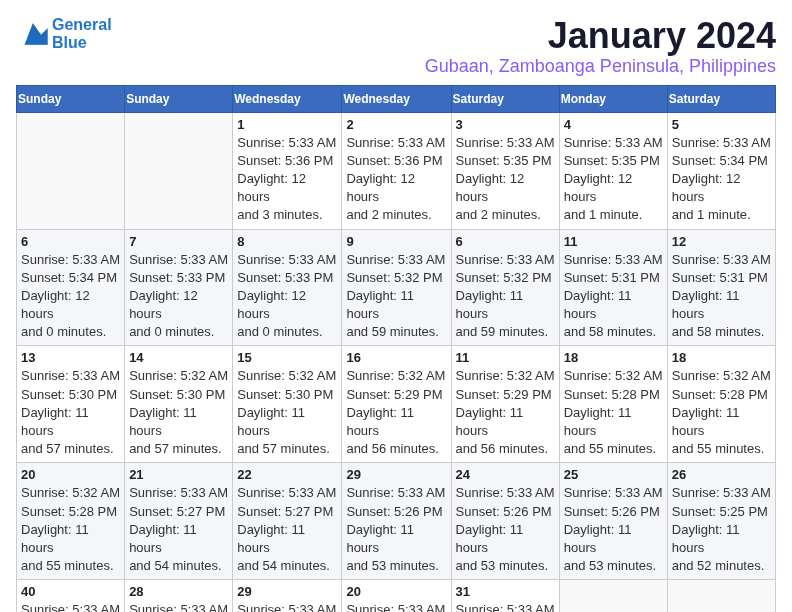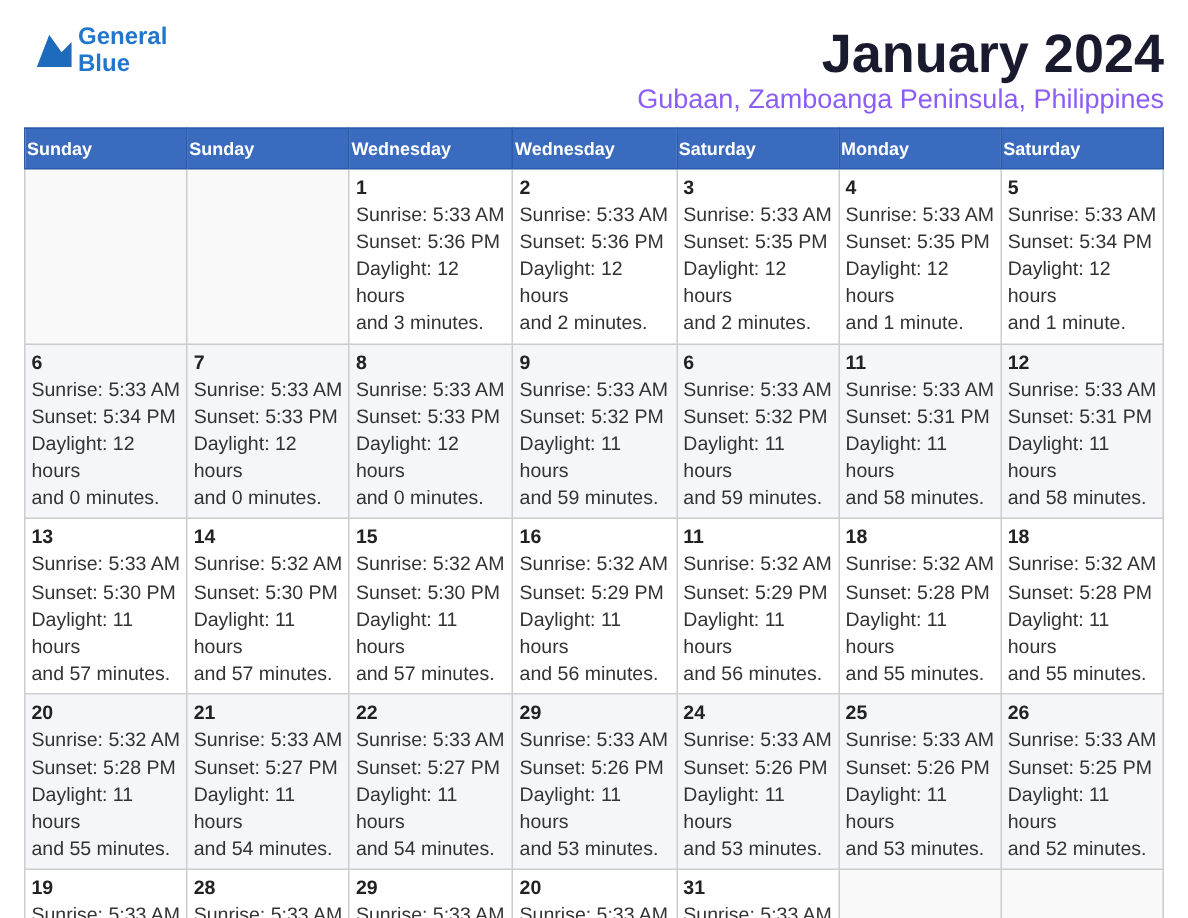--- a/index.html
+++ b/index.html
@@ -307,21 +307,21 @@
         <td>
           <span class="day-number">26</span>
           <div class="day-info" style="white-space: pre-line;">Sunrise: 5:33 AM
 Sunset: 5:25 PM
 Daylight: 11 hours
 and 52 minutes.</div>
         </td>
       </tr>
       <tr>
         <td>
-          <span class="day-number">19</span>
+          <span class="day-number">40</span>
           <div class="day-info" style="white-space: pre-line;">Sunrise: 5:33 AM
 Sunset: 5:25 PM
 Daylight: 11 hours
 and 52 minutes.</div>
         </td>
         <td>
           <span class="day-number">28</span>
           <div class="day-info" style="white-space: pre-line;">Sunrise: 5:33 AM
 Sunset: 5:25 PM
 Daylight: 11 hours

